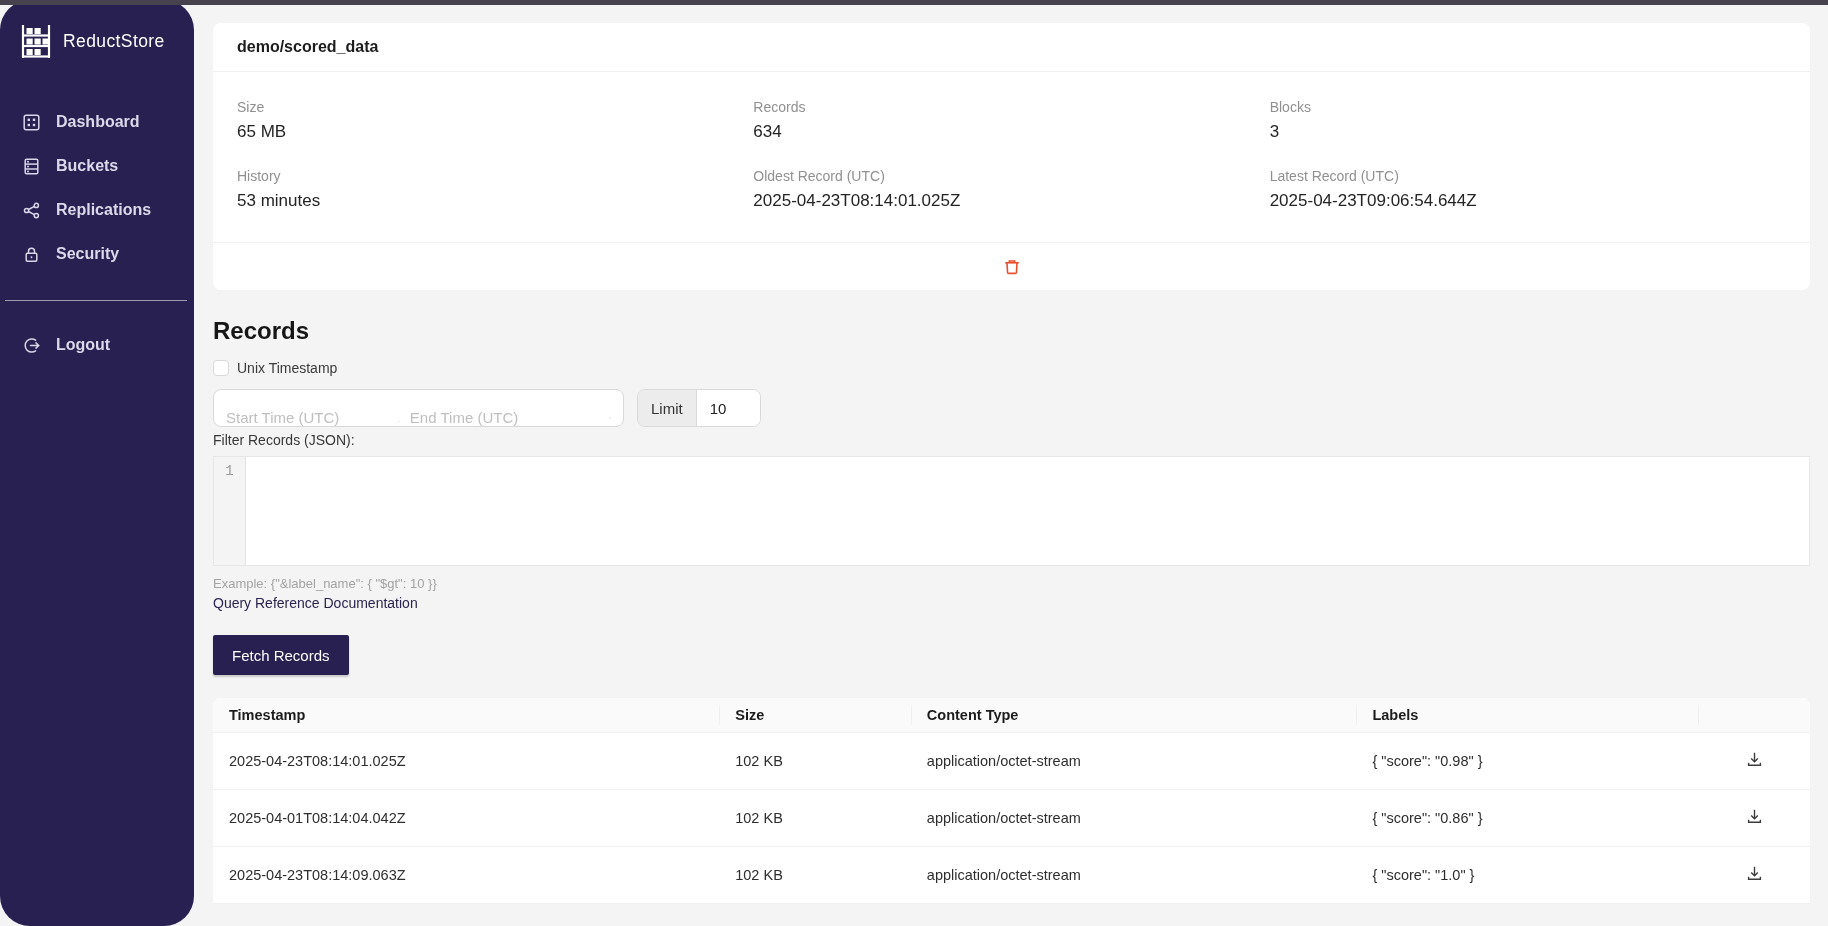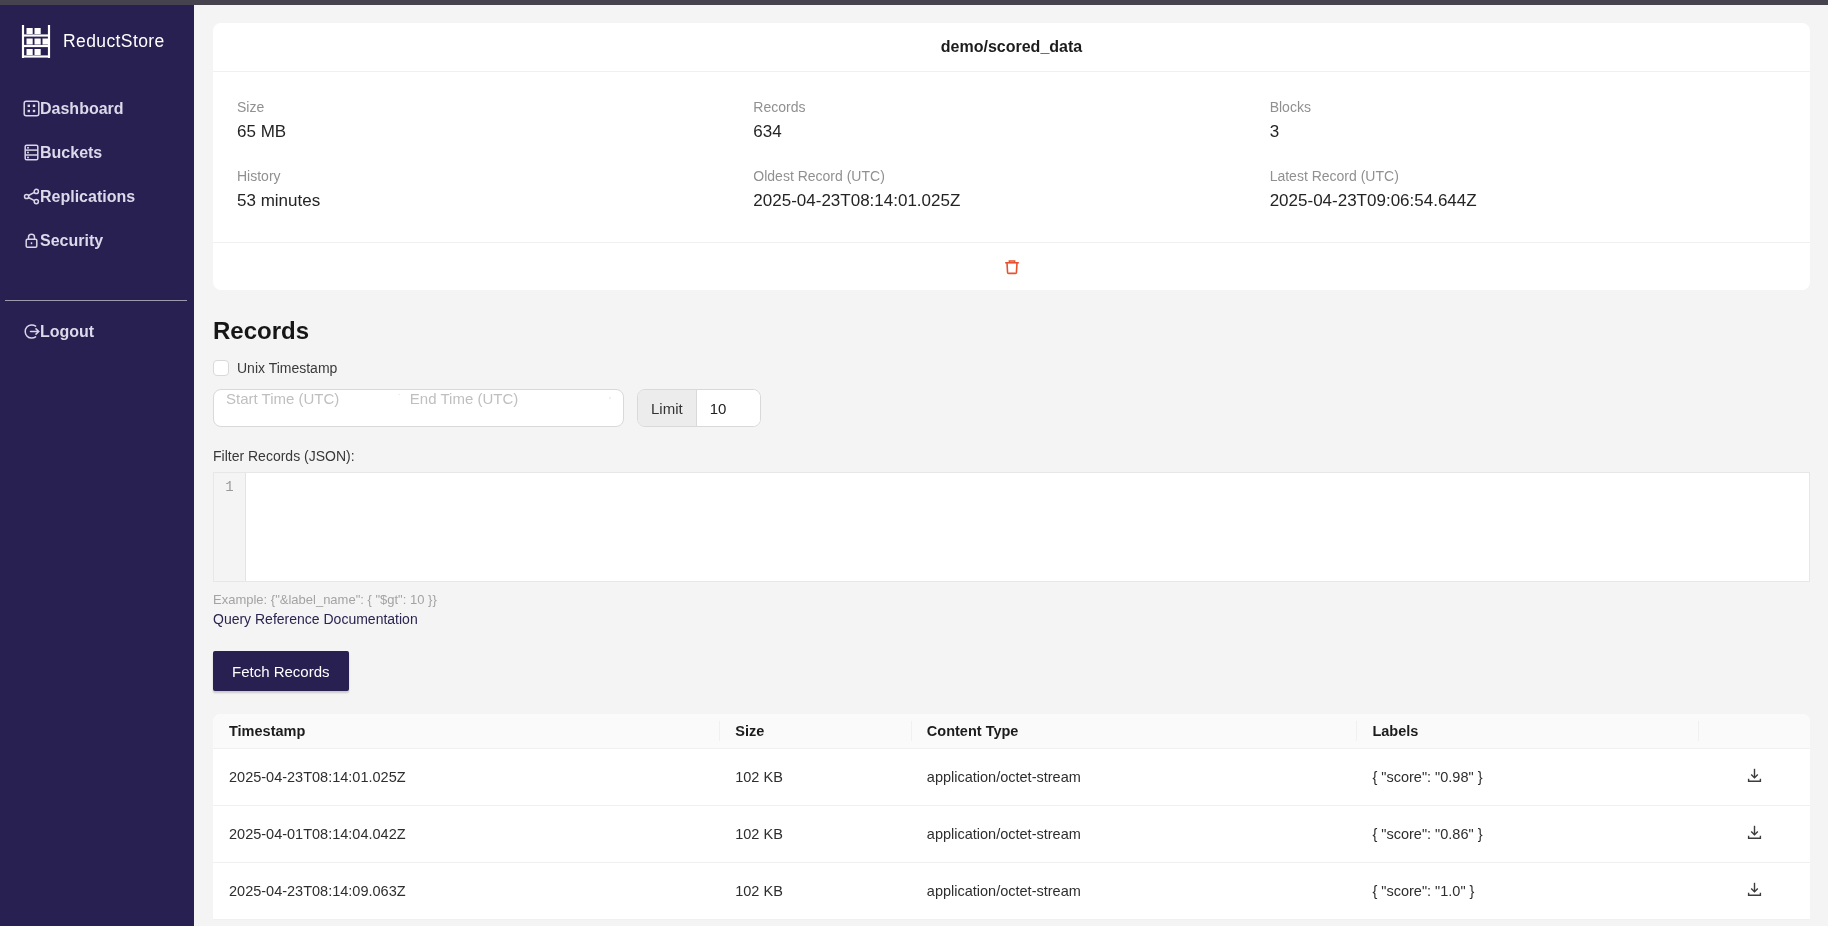--- a/index.html
+++ b/index.html
@@ -11,41 +11,41 @@
   }
   .app { display:flex; width:100%; height:100%; position:relative; }
   .top-strip {
     position:absolute; top:0; left:0; right:0; height:5px;
     background:#47434e; z-index:20;
   }
 
   
   .sidebar {
     width:194px; height:100%; background:#272050; flex:0 0 194px;
-    color:#e6e3f0; display:flex; flex-direction:column;
+    color:#e6e3f0; display:flex; flex-direction:column;border-radius:30px;
   }
   .brand { display:flex; align-items:center; gap:8px; margin:22px 0 0 17px; cursor:pointer; }
   .brand-icon { width:38px; height:38px; display:inline-flex; }
   .brand-name { font-size:17.5px; font-weight:400; color:#ffffff; letter-spacing:0.4px; }
   .nav { margin-top:40px; }
   .nav-item {
-    display:flex; align-items:flex-start; gap:0; height:44px;
+    display:flex; align-items:center; gap:16px; height:44px;
     padding-left:23px; cursor:pointer; position:relative;
     font-size:16px; font-weight:700; color:#dcd9ea;
   }
   .nav-item .nav-icon { width:17px; height:17px; display:inline-flex; color:#d9d6e8; }
   .nav-item .chevron { position:absolute; right:20px; top:19px; width:11px; height:7px; display:inline-flex; }
   .sidebar-divider { border-top:1px solid rgba(255,255,255,0.55); margin:24px 7px 0 5px; }
   .nav-item.logout { margin-top:22px; }
 
   
   .main { flex:1; padding:23px 18px 0 19px; overflow:hidden; }
 
   .bucket-card { background:#ffffff; border-radius:8px; }
-  .card-title { padding:15px 24px; font-size:16px; font-weight:700; color:#1c1c1c;text-align:center; }
+  .card-title { padding:15px 24px; font-size:16px; font-weight:700; color:#1c1c1c; }
   .card-divider { border-top:1px solid #f0f0f0; }
   .stats-grid {
     display:grid; grid-template-columns:repeat(3,1fr);
     row-gap:26px; padding:27px 24px 31px 24px;
   }
   .stat-label { font-size:14px; color:#909090; margin-bottom:7px; }
   .stat-value { font-size:17px; color:#242424; }
   .card-actions { height:47px; display:flex; align-items:center; justify-content:center; }
   .delete-btn { width:18px; height:18px; display:inline-flex; color:#e8502e; cursor:pointer; background:none; border:none; }
 
@@ -56,21 +56,21 @@
   .checkbox-row { display:flex; align-items:center; gap:8px; margin-bottom:13px; cursor:pointer; width:max-content; }
   .checkbox-box {
     width:16px; height:16px; border:1px solid #d9d9d9; border-radius:4px;
     background:#fff; display:inline-block;
   }
   .checkbox-label { font-size:14px; color:#3a3a3a; }
 
   .controls-row { display:flex; gap:13px; }
   .range-picker {
     width:411px; height:38px; background:#fff; border:1px solid #d9d9d9;
-    border-radius:8px; display:flex; align-items:flex-start; padding:0 12px;
+    border-radius:8px; display:flex; align-items:flex-end; padding:0 12px;
   }
   .range-picker input {
     border:none; outline:none; font-size:15px; color:#3a3a3a; background:transparent;
     font-family:"Liberation Sans", sans-serif;
   }
   .range-picker input::placeholder { color:#bfbfbf; }
   .rp-start { width:172px; }
   .rp-end { flex:1; }
   .range-arrow { width:14px; height:9px; display:inline-flex; margin-right:10px; color:#c3c3c3; }
   .calendar { width:16px; height:16px; display:inline-flex; color:#c9c9c9; }
@@ -81,21 +81,21 @@
   }
   .limit-addon {
     background:#ececec; border-right:1px solid #d9d9d9; padding:0 13px;
     display:flex; align-items:center; font-size:15px; color:#333;
   }
   .limit-input {
     width:63px; border:none; outline:none; padding:0 13px; font-size:15px; color:#222;
     font-family:"Liberation Sans", sans-serif;
   }
 
-  .filter-label { margin-top:21px; font-size:14px; color:#383838; }
+  .filter-label { margin-top:5px; font-size:14px; color:#383838; }
   .json-editor {
     margin-top:8px; height:110px; display:flex; background:#fff;
     border:1px solid #e7e7e7; cursor:text;
   }
   .editor-gutter {
     width:32px; background:#f4f4f4; border-right:1px solid #e3e3e3;
     text-align:center; padding-top:6px; font-size:14px; color:#9a9a9a;
     font-family:"Liberation Mono", monospace;
   }
   .editor-area { flex:1; }

